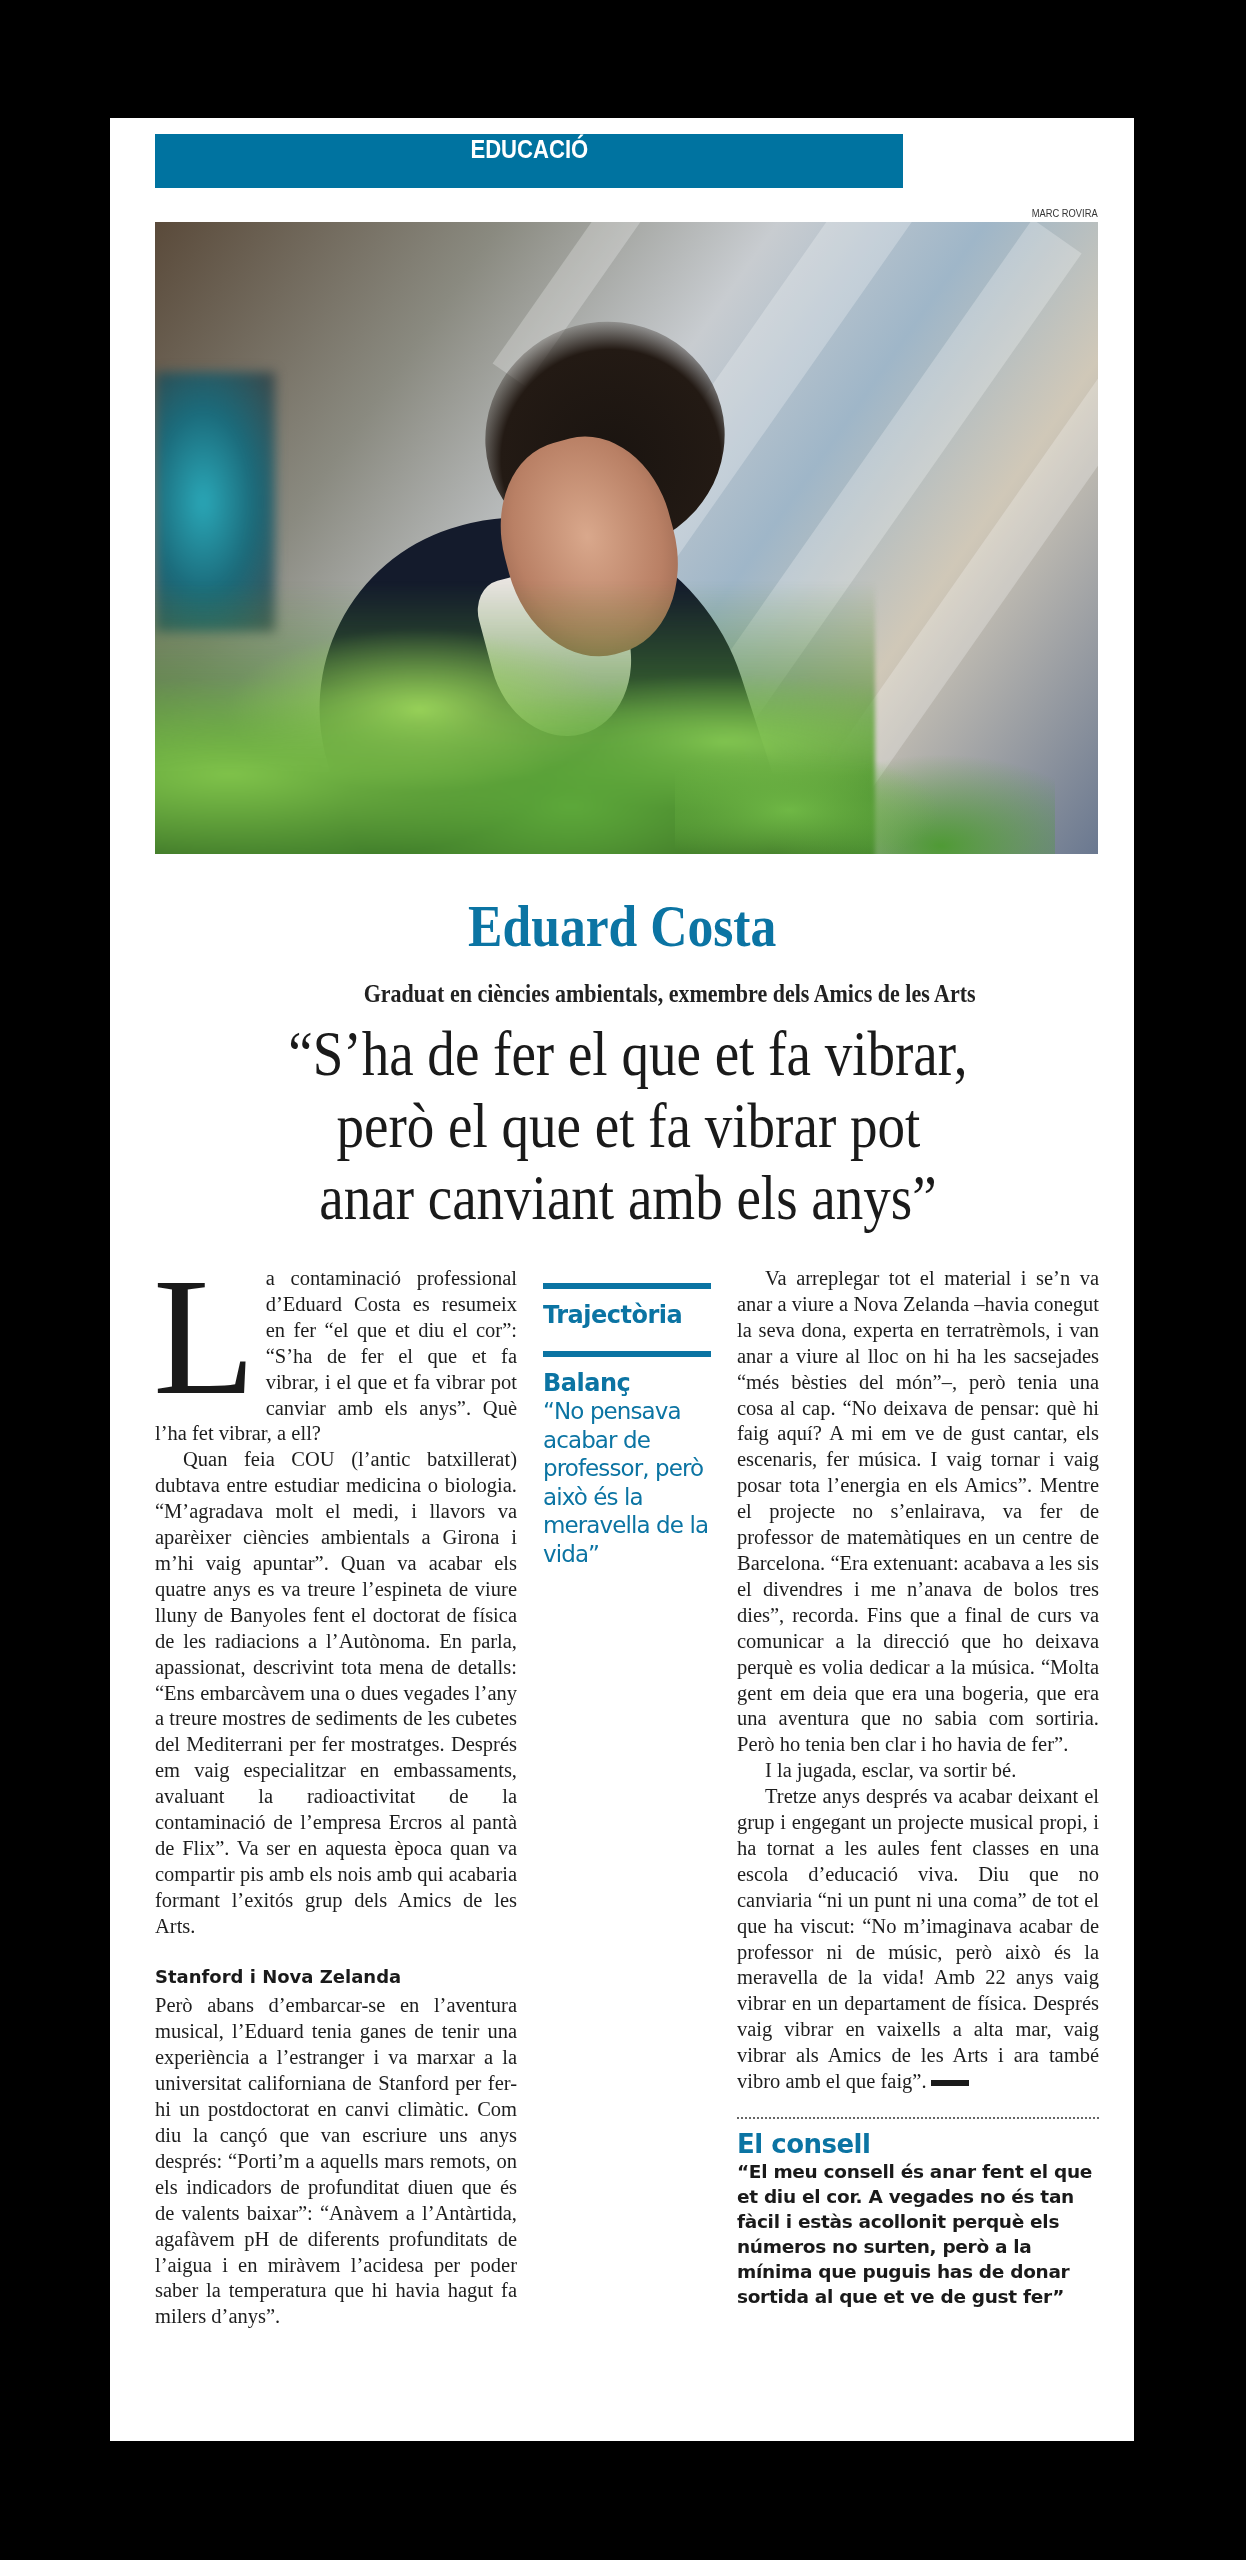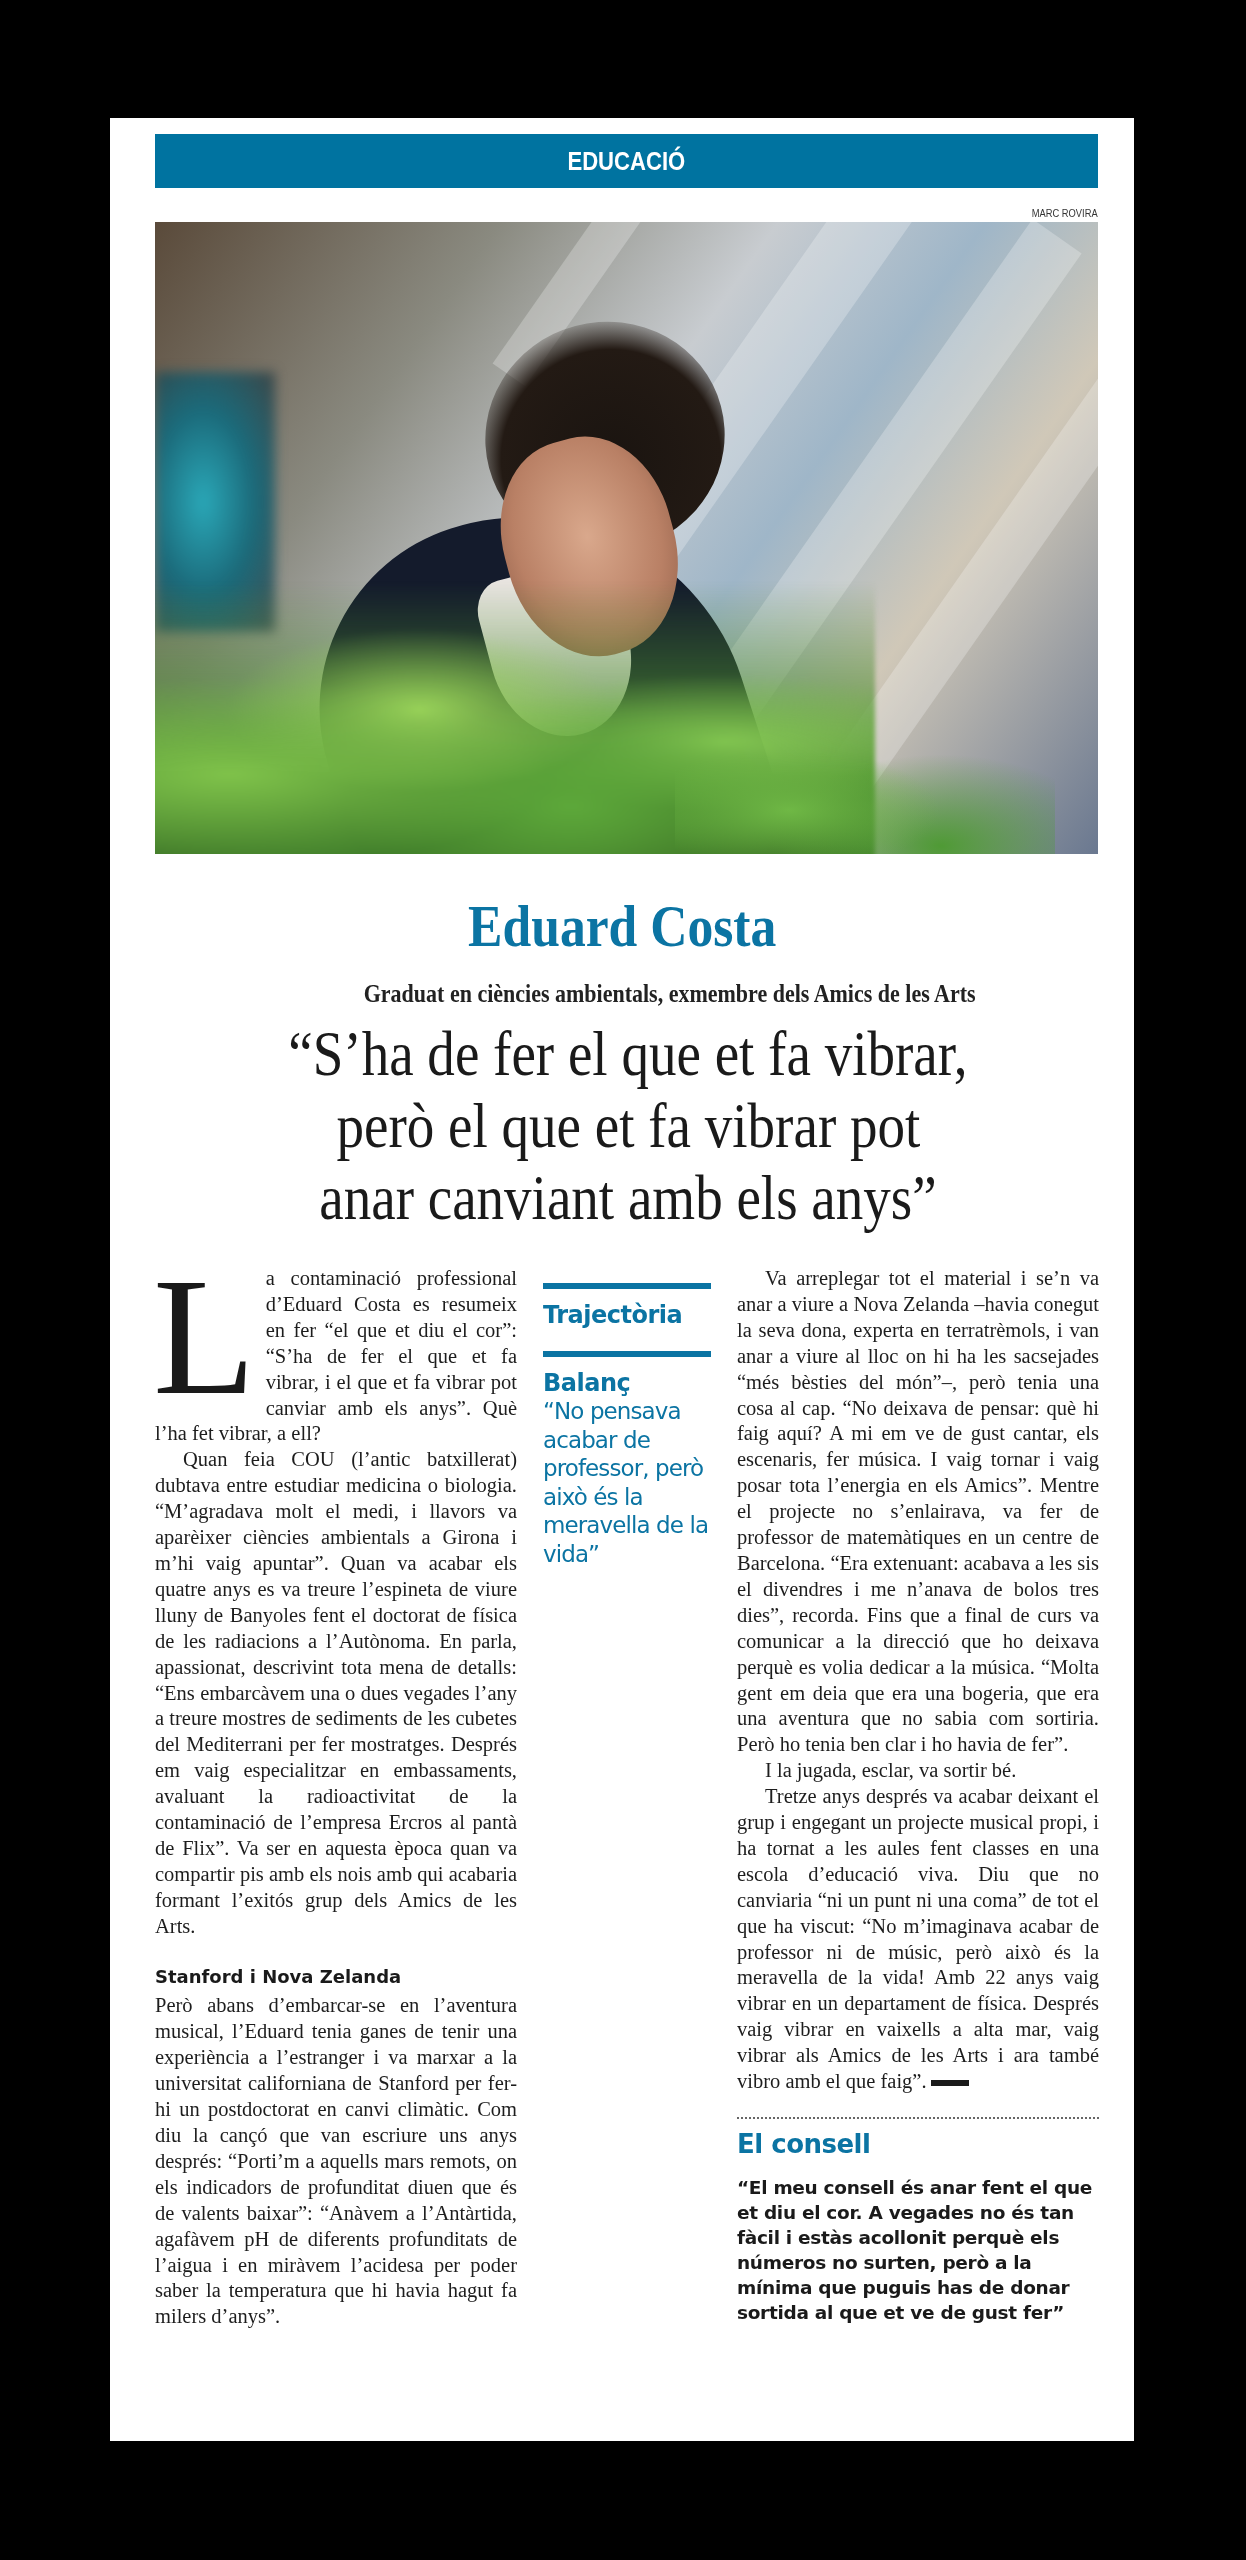--- a/index.html
+++ b/index.html
@@ -11,27 +11,27 @@
   }
   .page {
     position: absolute;
     left: 110px; top: 118px;
     width: 1024px; height: 2323px;
     background: #ffffff;
   }
   .section-bar {
     position: absolute;
     left: 45px; top: 16px;
-    width: 943px; height: 54px;
+    width: 748px; height: 54px;
     background: #0073a0;
     color: #ffffff;
     font-family: "Liberation Sans", sans-serif;
     font-weight: bold;
     font-size: 26px;
-    display: flex; align-items: center; justify-content: center;
+    display: flex; align-items: flex-start; justify-content: center;
     letter-spacing: 0px;
     transform-origin: center;
   }
   .section-bar span { display: inline-block; transform: scaleX(0.85); }
   .credit {
     position: absolute;
     right: 36px; top: 89px;
     font-family: "Liberation Sans", sans-serif;
     font-size: 11px; color: #333;
     transform: scaleX(0.85); transform-origin: right;
@@ -186,21 +186,20 @@
     font-size: 26px; color: #0b74a3;
     line-height: 30px;
     letter-spacing: -0.5px;
   }
   .advice-text {
     font-family: "DejaVu Sans", sans-serif;
     font-weight: bold;
     font-size: 18.5px; color: #1a1a1a;
     line-height: 25px;
     letter-spacing: -0.3px;
-    margin-top: 16px;
   }
 </style>
 </head>
 <body>
 
 <div class="page">
 
   <div class="section-bar">
     <span>EDUCACIÓ</span>
   </div>

